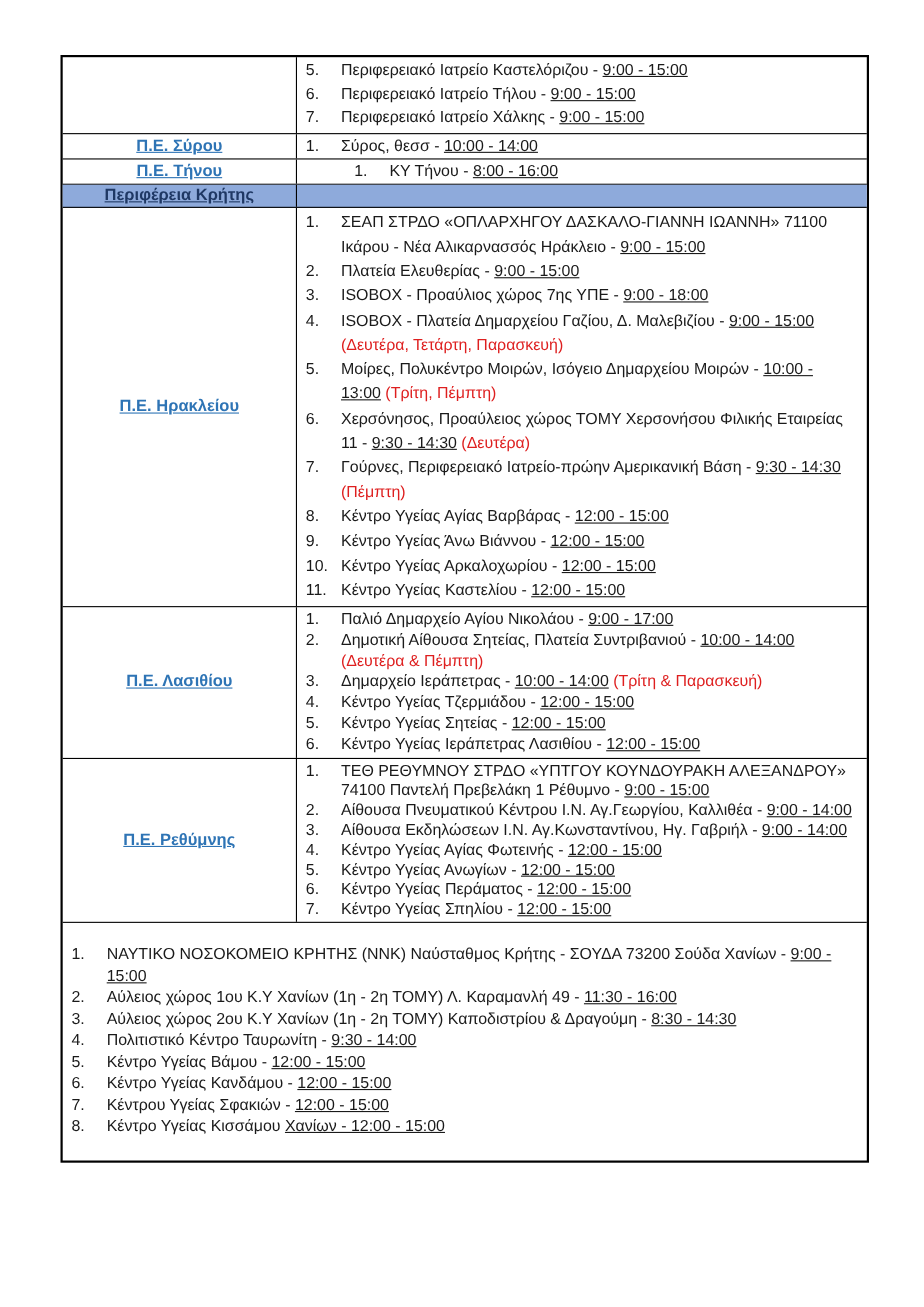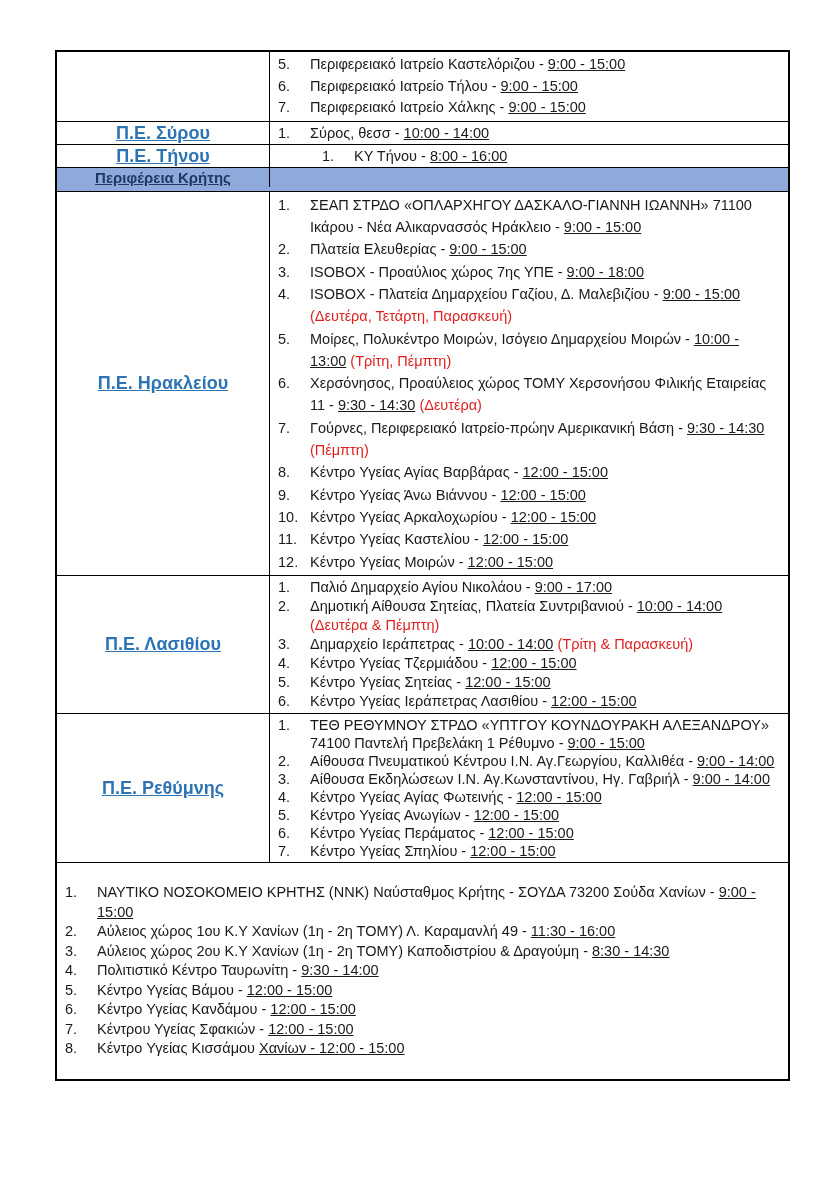--- a/index.html
+++ b/index.html
@@ -23,21 +23,21 @@
     display:flex;align-items:center;justify-content:center;
     padding:2px 4px;text-align:center;
   }
   .items-cell{
     flex:1;box-sizing:border-box;min-width:0;
     padding:2px 10px 2px 8px;
     display:flex;flex-direction:column;justify-content:center;
   }
   .region-link{
     color:var(--blue);font-weight:bold;text-decoration:underline;
-    font-size:18px;line-height:18px;cursor:pointer;
+    font-size:15px;line-height:18px;cursor:pointer;
   }
   .header-row{background:var(--hdr-bg);}
   .header-row .region-cell{padding:1px 4px;}
   .header-label{
     color:var(--navy);font-weight:bold;text-decoration:underline;
     font-size:15px;line-height:17px;cursor:default;
   }
   .item{display:flex;align-items:flex-start;font-size:14.5px;line-height:var(--lh,20px);}
   .num{flex:none;width:32px;}
   .txt{flex:1;min-width:0;}
@@ -82,21 +82,21 @@
         <div class="cell region-cell">
           <span class="region-link">Π.Ε. Τήνου</span>
         </div>
         <div class="cell items-cell">
           <div class="item">
             <span class="num">1.</span>
             <span class="txt"><span class="seg-plain">ΚΥ Τήνου - </span><span class="seg-hours">8:00 - 16:00</span></span>
           </div>
         </div>
       </div>
-      <div class="trow header-row" style="min-height: 21px; flex-direction: column; --lh: 18px;">
+      <div class="trow header-row" style="min-height: 21px; --lh: 18px;">
         <div class="cell region-cell">
           <span class="header-label">Περιφέρεια Κρήτης</span>
         </div>
         <div class="cell items-cell"></div>
       </div>
       <div class="trow" style="min-height: 363px; --lh: 22.3px;">
         <div class="cell region-cell">
           <span class="region-link">Π.Ε. Ηρακλείου</span>
         </div>
         <div class="cell items-cell">
@@ -136,24 +136,20 @@
             <span class="num">9.</span>
             <span class="txt"><span class="seg-plain">Κέντρο Υγείας Άνω Βιάννου - </span><span class="seg-hours">12:00 - 15:00</span></span>
           </div>
           <div class="item">
             <span class="num">10.</span>
             <span class="txt"><span class="seg-plain">Κέντρο Υγείας Αρκαλοχωρίου - </span><span class="seg-hours">12:00 - 15:00</span></span>
           </div>
           <div class="item">
             <span class="num">11.</span>
             <span class="txt"><span class="seg-plain">Κέντρο Υγείας Καστελίου - </span><span class="seg-hours">12:00 - 15:00</span></span>
-          </div>
-          <div class="item">
-            <span class="num">12.</span>
-            <span class="txt"><span class="seg-plain">Κέντρο Υγείας Μοιρών - </span><span class="seg-hours">12:00 - 15:00</span></span>
           </div>
         </div>
       </div>
       <div class="trow" style="min-height: 134px; --lh: 19px;">
         <div class="cell region-cell">
           <span class="region-link">Π.Ε. Λασιθίου</span>
         </div>
         <div class="cell items-cell">
           <div class="item">
             <span class="num">1.</span>

